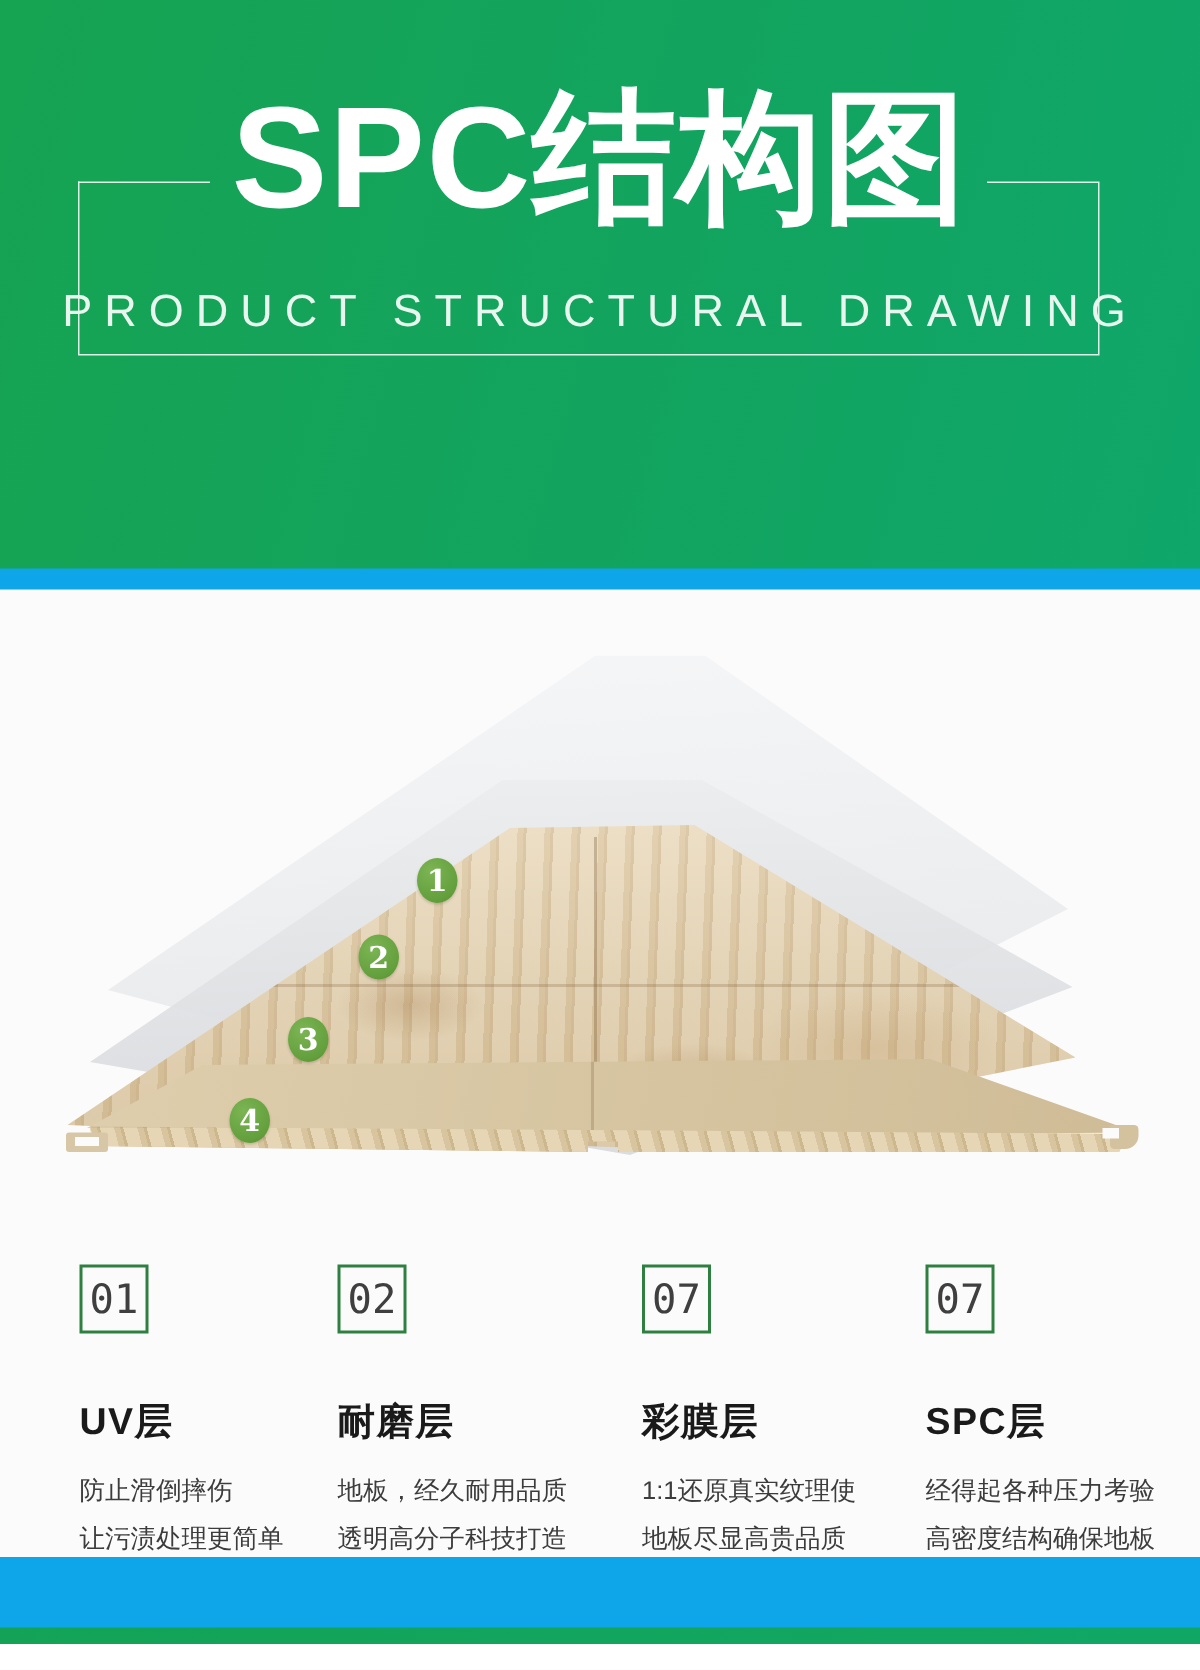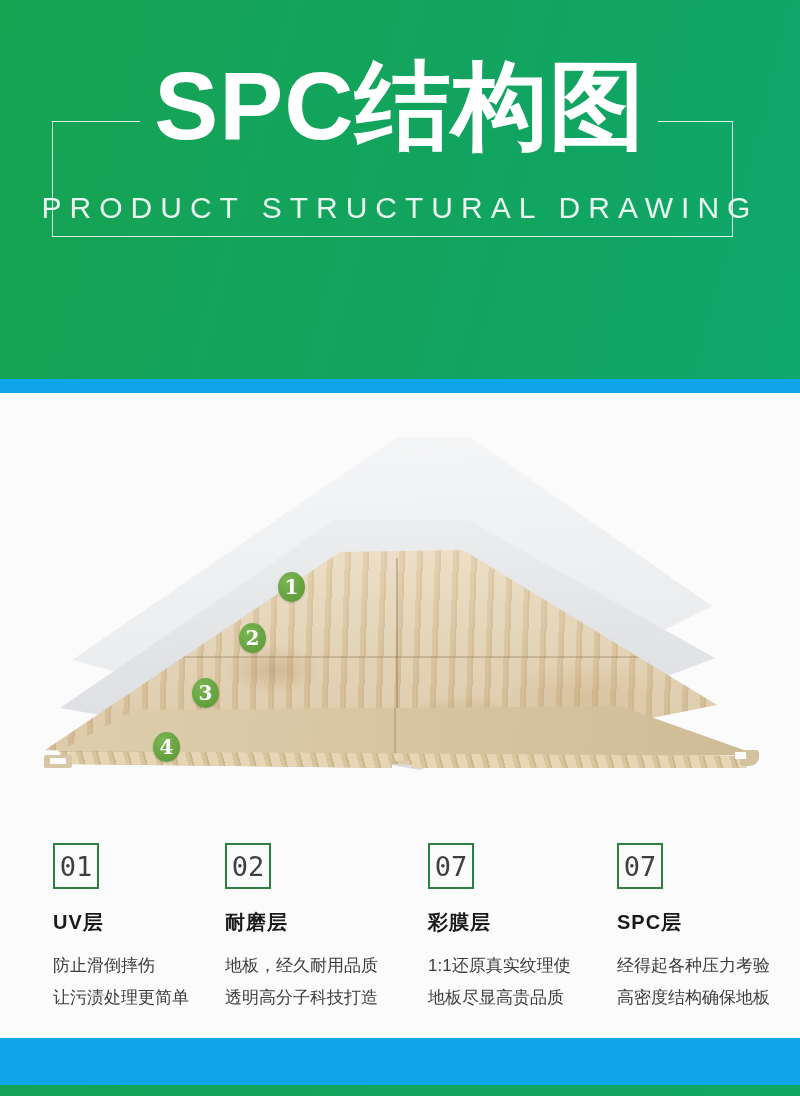--- a/index.html
+++ b/index.html
@@ -68,21 +68,21 @@
           box-shadow:0 1px 2px rgba(0,0,0,.18);z-index:10;}
   .m1{left:278px;top:572px;} .m2{left:239px;top:623px;}
   .m3{left:192px;top:678px;} .m4{left:153px;top:732px;}
 
   
   .column{position:absolute;top:843px;width:180px;}
   .c1{left:53px;} .c2{left:225px;} .c3{left:428px;} .c4{left:617px;}
   .num-box{width:42px;height:42px;border:2px solid #2e8040;
            display:flex;align-items:center;justify-content:center;
            font-family:"DejaVu Sans Mono",monospace;font-size:27px;color:#3f3f3f;background:transparent;}
-  .col-title{margin-top:20px;font-size:20px;font-weight:bold;color:#1a1a1a;letter-spacing:1px;}
+  .col-title{margin-top:42px;font-size:25px;font-weight:bold;color:#1a1a1a;letter-spacing:1px;}
   .col-desc{margin-top:14px;font-size:17px;color:#3c3c3c;line-height:32px;}
 
   
   .footer-bar{position:absolute;left:0;top:1085px;width:800px;height:28px;
               background:linear-gradient(100deg,#14a356 0%,#10a765 100%);}
 </style>
 </head>
 <body>
 
 <div class="stage">

